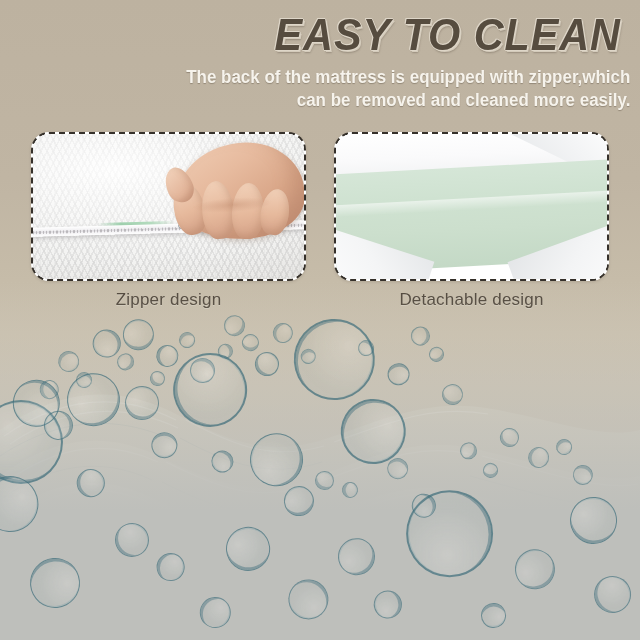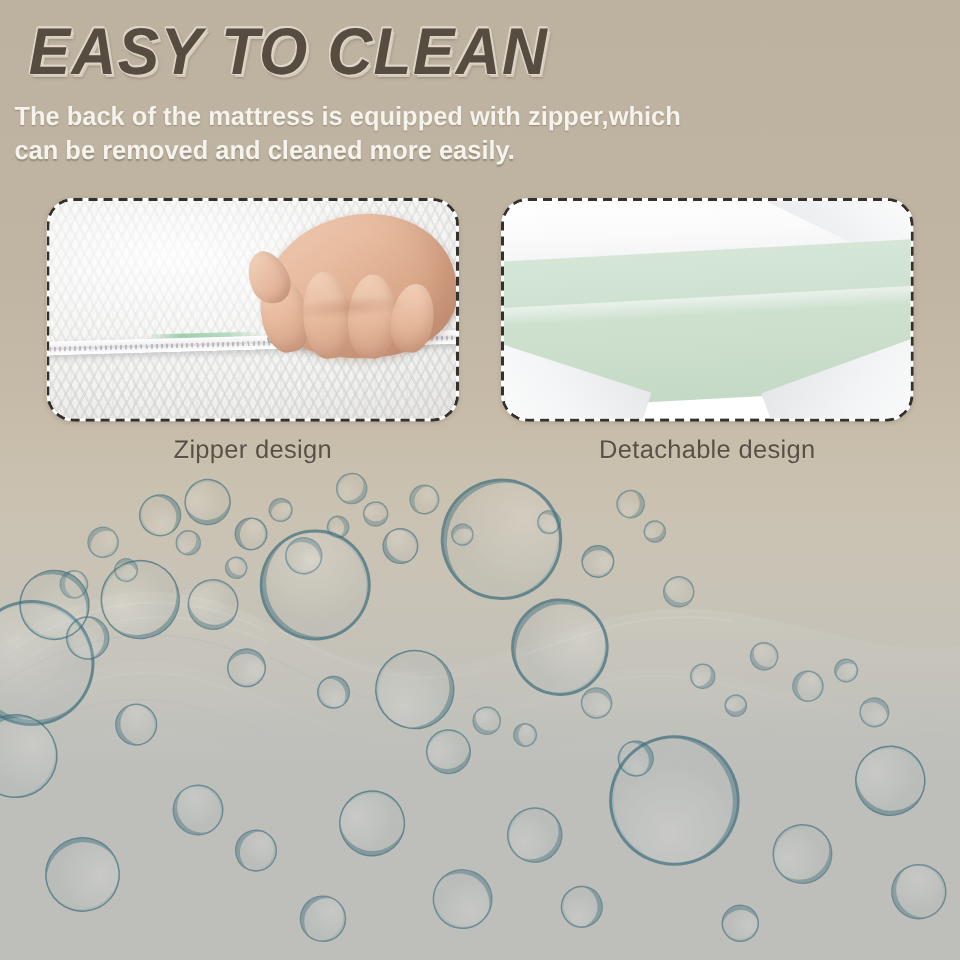--- a/index.html
+++ b/index.html
@@ -28,21 +28,21 @@
         #cbc2b0 52%,
         #cdc5b4 60%,
         #cbc4b5 75%,
         #c6c0b3 100%);
   }
 
   
   .header {
     position: absolute;
     top: 0; left: 0; right: 0;
-    text-align: left;
+    text-align: right;
     padding-top: 13px;
   }
   .title {
     font-size: 44px;
     font-weight: bold;
     font-style: italic;
     letter-spacing: 1px;
     line-height: 1;
     color: #564c3f;
     text-shadow:

